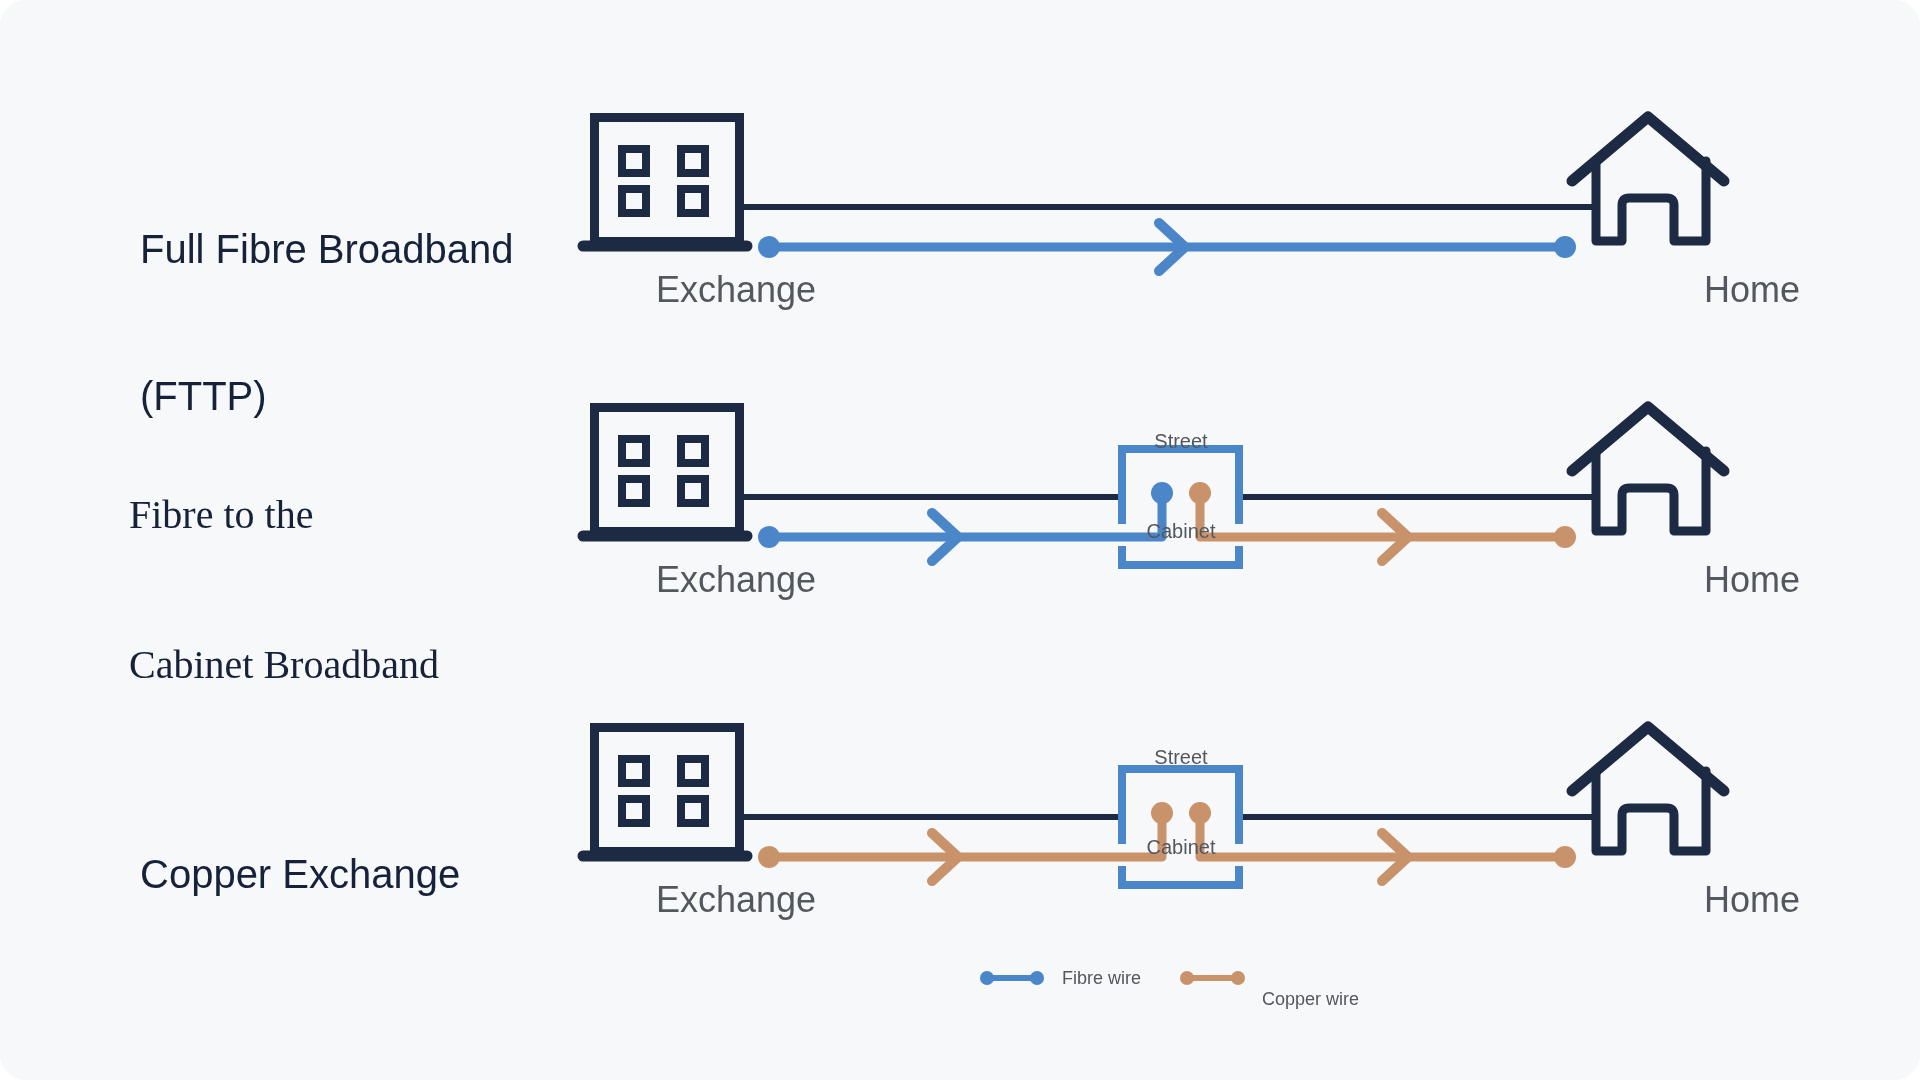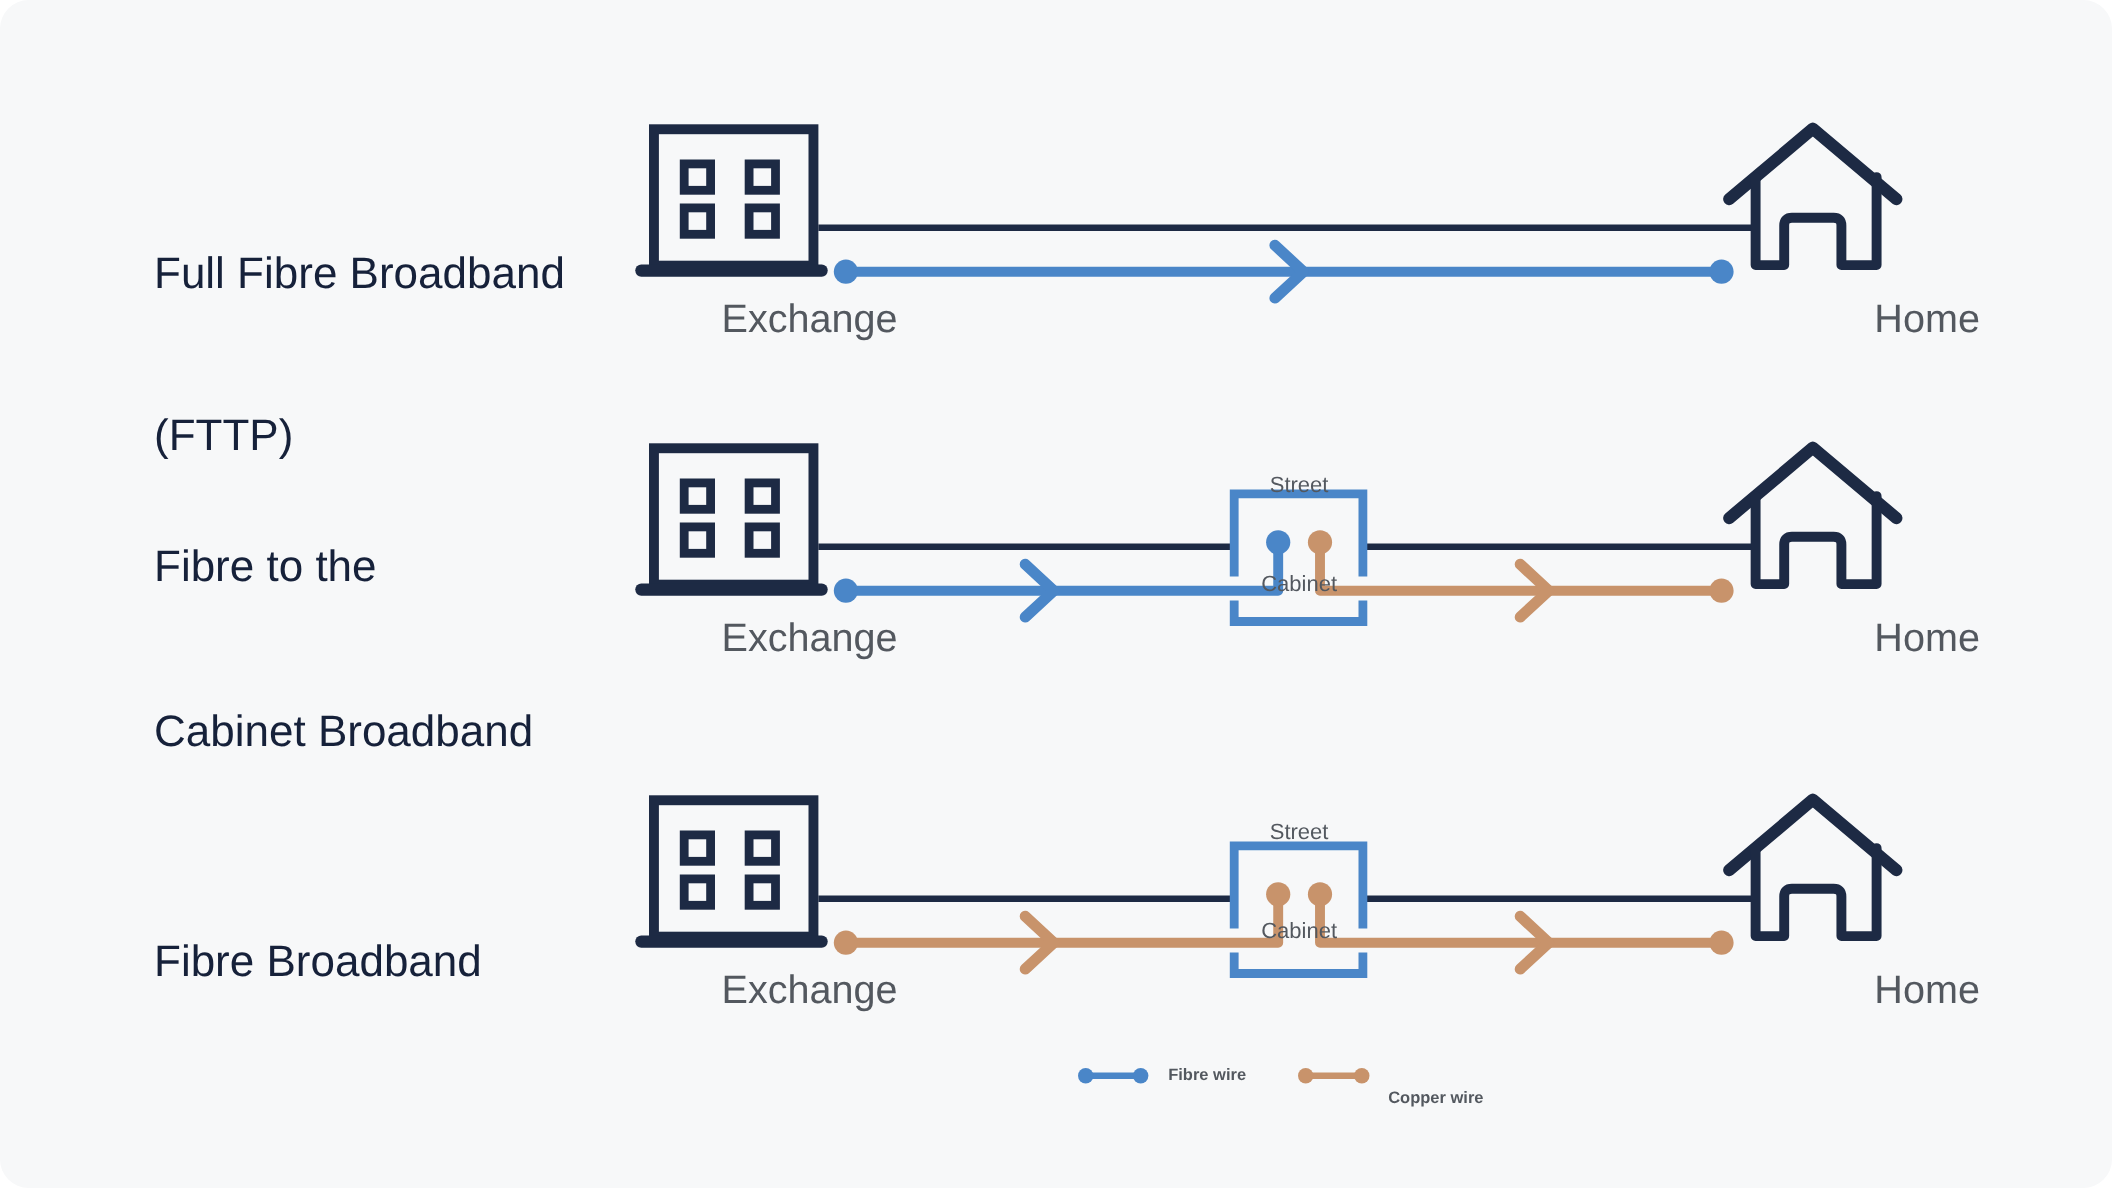--- a/index.html
+++ b/index.html
@@ -26,21 +26,21 @@
   .node-label{
     color:var(--gray);font-size:36px;line-height:40px;font-weight:400;
     width:300px;text-align:right;
   }
   .cabinet-label{
     color:var(--gray);font-size:20px;line-height:30px;font-weight:400;
     width:300px;text-align:center;
   }
   .cabinet-label .line{display:block;}
   .legend-label{
-    color:var(--gray);font-size:15px;line-height:26px;font-weight:700;
+    color:var(--gray);font-size:18px;line-height:26px;font-weight:400;
   }
 </style>
 </head>
 <body>
 
 <div class="panel">
 
   <svg class="diagram" width="1920" height="1080" viewBox="0 0 1920 1080">
 
     <g>
@@ -158,33 +158,33 @@
     </g>
   </svg>
 
   <div class="txt row-title" style="left:140px;top:127px;">
     <span class="line">Full Fibre Broadband</span>
     <span class="line">(FTTP)</span>
   </div>
   <div class="txt node-label" style="left:516px;top:270px;">Exchange</div>
   <div class="txt node-label" style="left:1500px;top:270px;">Home</div>
 
-  <div class="txt row-title" style="left:140px;top:390px;line-height:50px;">
+  <div class="txt row-title" style="left:129px;top:390px;line-height:50px;font-family:Liberation Serif, serif;">
     <span class="line">Fibre to the</span>
     <span class="line">Cabinet Broadband</span>
   </div>
   <div class="txt cabinet-label" style="left:1031px;top:366px;">
     <span class="line">Street</span>
     <span class="line">Cabinet</span>
   </div>
   <div class="txt node-label" style="left:516px;top:560px;">Exchange</div>
   <div class="txt node-label" style="left:1500px;top:560px;">Home</div>
 
   <div class="txt row-title" style="left:140px;top:752px;">
-    <span class="line">Fibre Broadband</span>
+    <span class="line">Copper Exchange</span>
   </div>
   <div class="txt cabinet-label" style="left:1031px;top:682px;">
     <span class="line">Street</span>
     <span class="line">Cabinet</span>
   </div>
   <div class="txt node-label" style="left:516px;top:880px;">Exchange</div>
   <div class="txt node-label" style="left:1500px;top:880px;">Home</div>
 
   <div class="txt legend-label" style="left:1062px;top:965px;">Fibre wire</div>
   <div class="txt legend-label" style="left:1262px;top:965px;margin-top:21px;">Copper wire</div>

